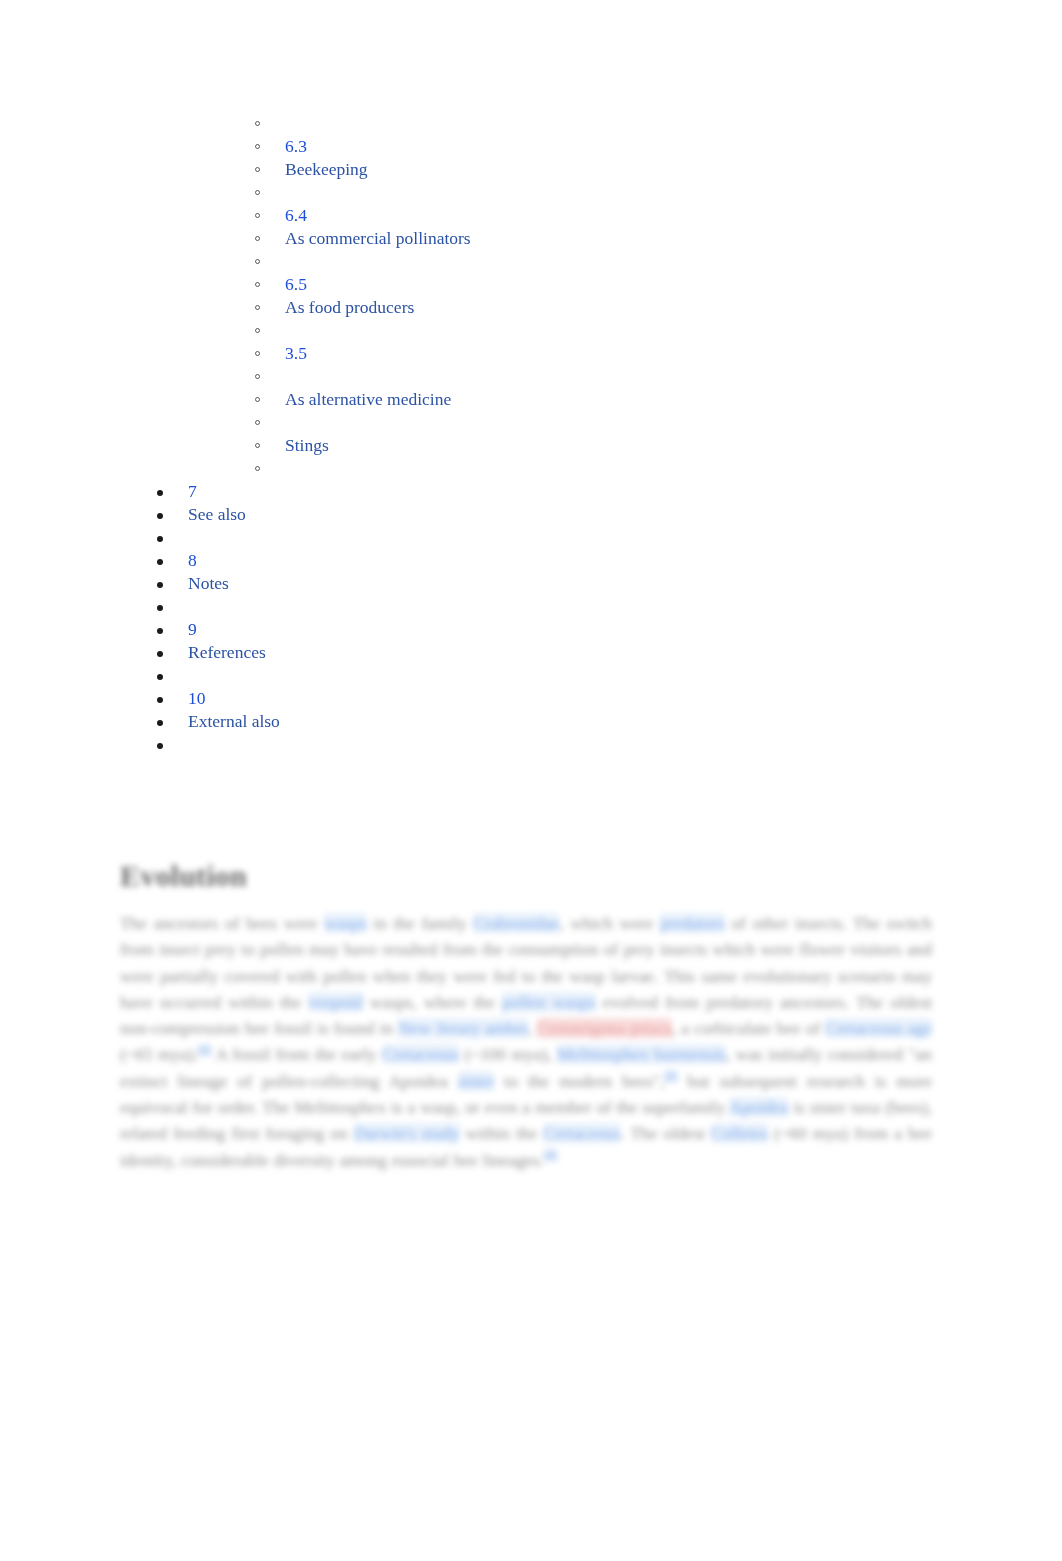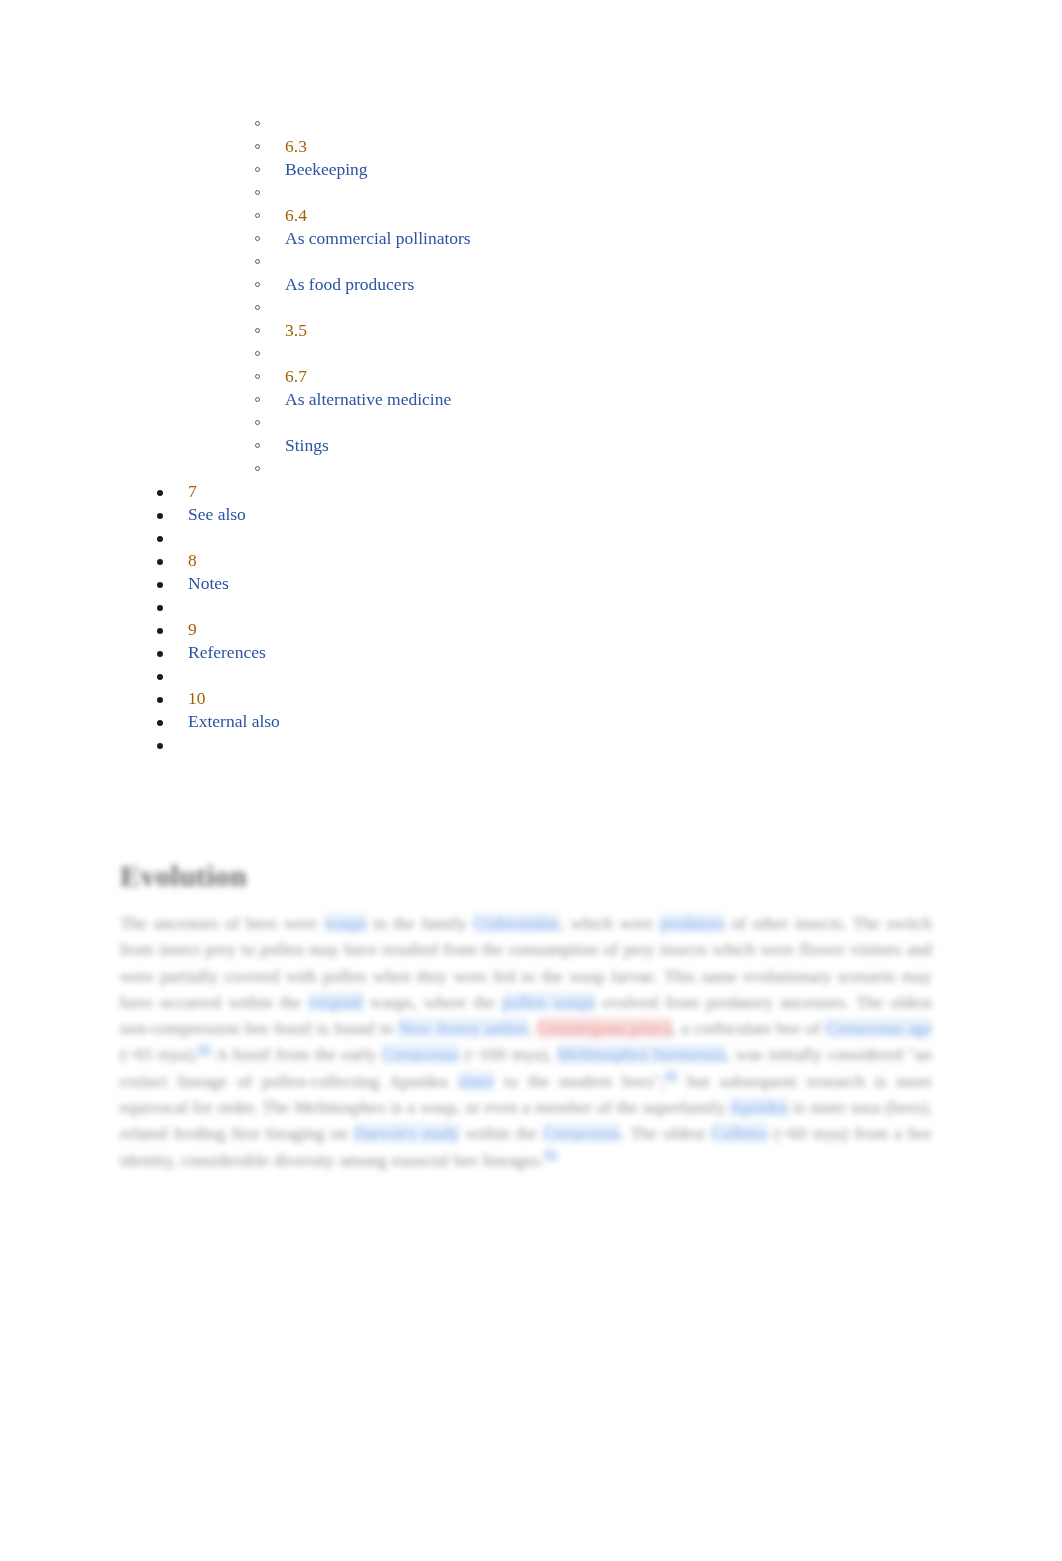--- a/index.html
+++ b/index.html
@@ -75,21 +75,21 @@
     top: 9px;
     width: 5px;
     height: 5px;
     border-radius: 50%;
     border: 1px solid #5a5a5a;
     background: transparent;
     box-sizing: border-box;
   }
 
   .num {
-    color: #a16207;
+    color: #1d4ed8;
   }
   .lnk {
     color: #2b52a4;
     text-decoration: none;
     margin-top: 10px;
   }
 
   
   .article {
     position: absolute;
@@ -150,25 +150,25 @@
 
   <nav class="toc">
     <ul class="toc-list" id="toc-list">
         <li class="row-l2">&nbsp;</li>
         <li class="row-l2"><span class="num">6.3</span></li>
         <li class="row-l2"><a class="lnk" href="#">Beekeeping</a></li>
         <li class="row-l2">&nbsp;</li>
         <li class="row-l2"><span class="num">6.4</span></li>
         <li class="row-l2"><a class="lnk" href="#">As commercial pollinators</a></li>
         <li class="row-l2">&nbsp;</li>
+        <li class="row-l2"><span class="num">6.5</span></li>
         <li class="row-l2"><a class="lnk" href="#">As food producers</a></li>
         <li class="row-l2">&nbsp;</li>
         <li class="row-l2"><span class="num">3.5</span></li>
         <li class="row-l2">&nbsp;</li>
-        <li class="row-l2"><span class="num">6.7</span></li>
         <li class="row-l2"><a class="lnk" href="#">As alternative medicine</a></li>
         <li class="row-l2">&nbsp;</li>
         <li class="row-l2"><a class="lnk" href="#">Stings</a></li>
         <li class="row-l2">&nbsp;</li>
         <li class="row-l1"><span class="num">7</span></li>
         <li class="row-l1"><a class="lnk" href="#">See also</a></li>
         <li class="row-l1">&nbsp;</li>
         <li class="row-l1"><span class="num">8</span></li>
         <li class="row-l1"><a class="lnk" href="#">Notes</a></li>
         <li class="row-l1">&nbsp;</li>

